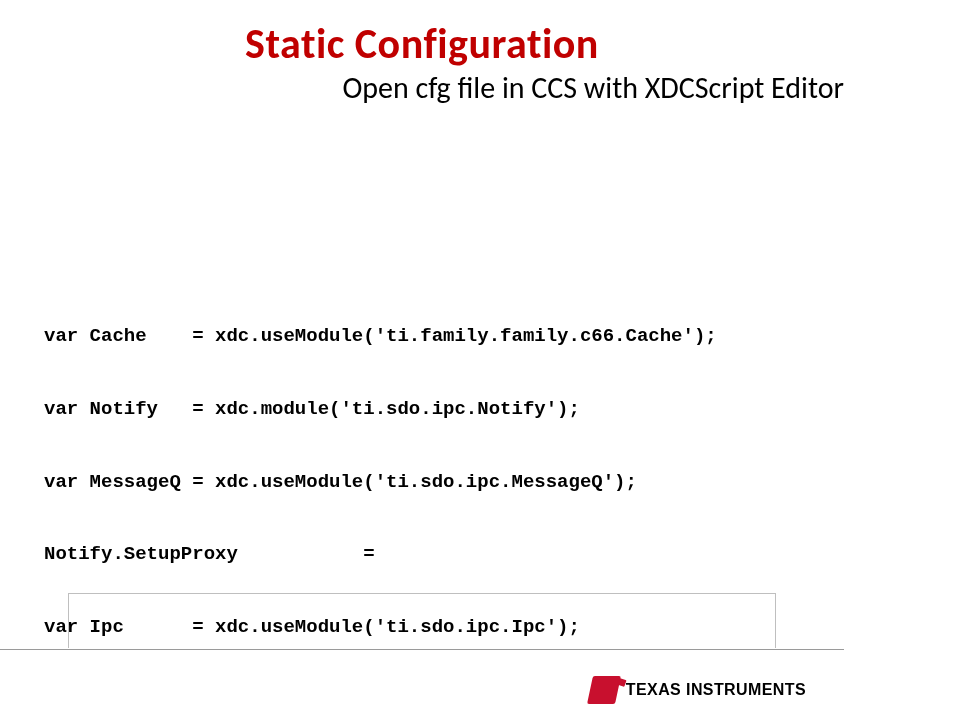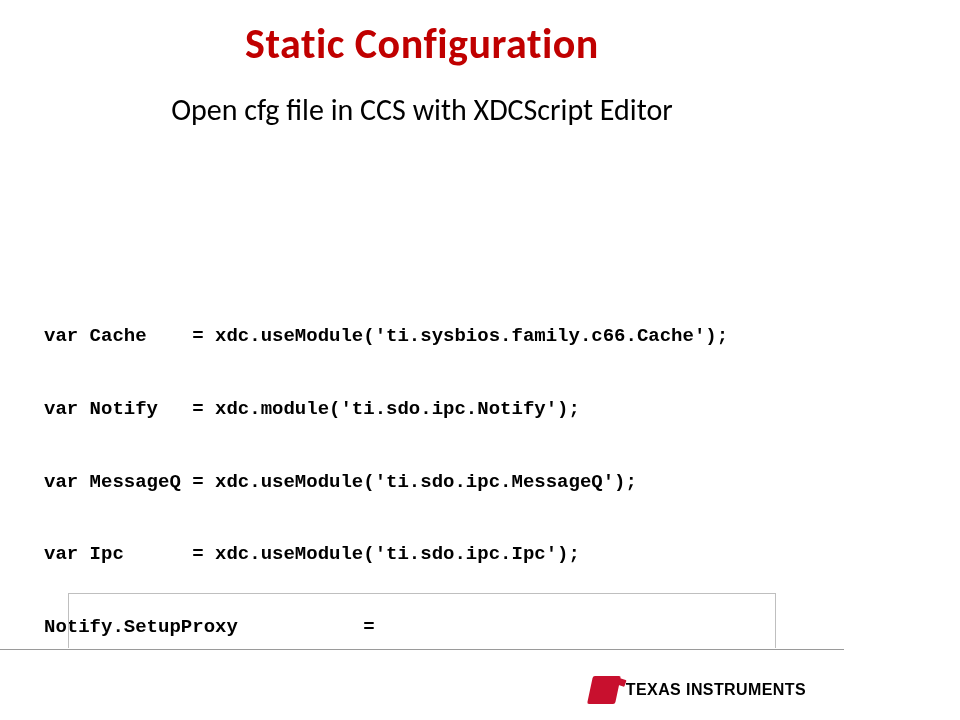--- a/index.html
+++ b/index.html
@@ -21,24 +21,24 @@
   }
   .title {
     text-align: center;
     color: #c00000;
     font-weight: 700;
     font-size: 42px;
     padding-top: 18px;
     letter-spacing: 0.5px;
   }
   .subtitle {
-    text-align: center;
+    text-align: right;
     color: #000000;
     font-size: 30px;
-    margin-top: 22px;
+    margin-top: 0;
     font-weight: 400;
   }
   .code-block {
     position: absolute;
     left: 44px;
     top: 275px;
     font-family: "Courier New", Courier, monospace;
     font-size: 19px;
     line-height: 1.28;
     font-weight: bold;
@@ -100,25 +100,25 @@
 </style>
 </head>
 <body>
 
 <div class="slide">
 
   <div class="title">Static Configuration</div>
   <div class="subtitle">Open cfg file in CCS with XDCScript Editor</div>
 
   <div class="code-block">
-    <div>var Cache    = xdc.useModule('ti.sysbios.family.c66.Cache');</div>
+    <div>var Cache    = xdc.useModule('ti.family.family.c66.Cache');</div>
     <div>var Notify   = xdc.module('ti.sdo.ipc.Notify');</div>
     <div>var MessageQ = xdc.useModule('ti.sdo.ipc.MessageQ');</div>
+    <div>Notify.SetupProxy           =</div>
     <div>var Ipc      = xdc.useModule('ti.sdo.ipc.Ipc');</div>
-    <div>Notify.SetupProxy           =</div>
     
     
     
   </div>
 
   <div class="footer-frame"></div>
   <div class="footer-rule"></div>
 
   <div class="ti-logo">
     <div class="ti-mark"></div>

